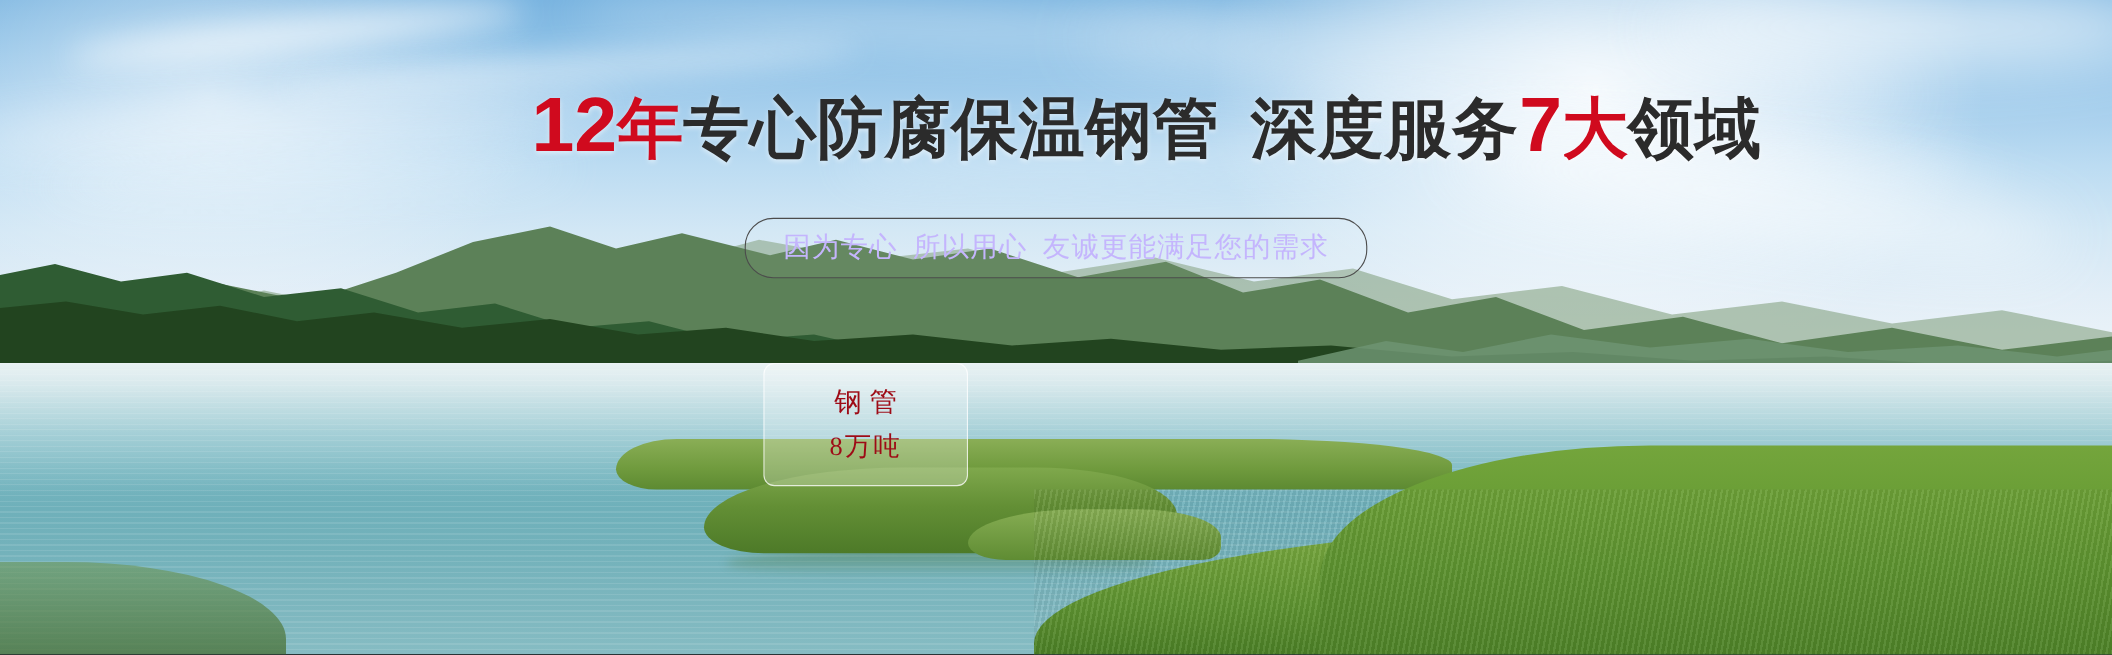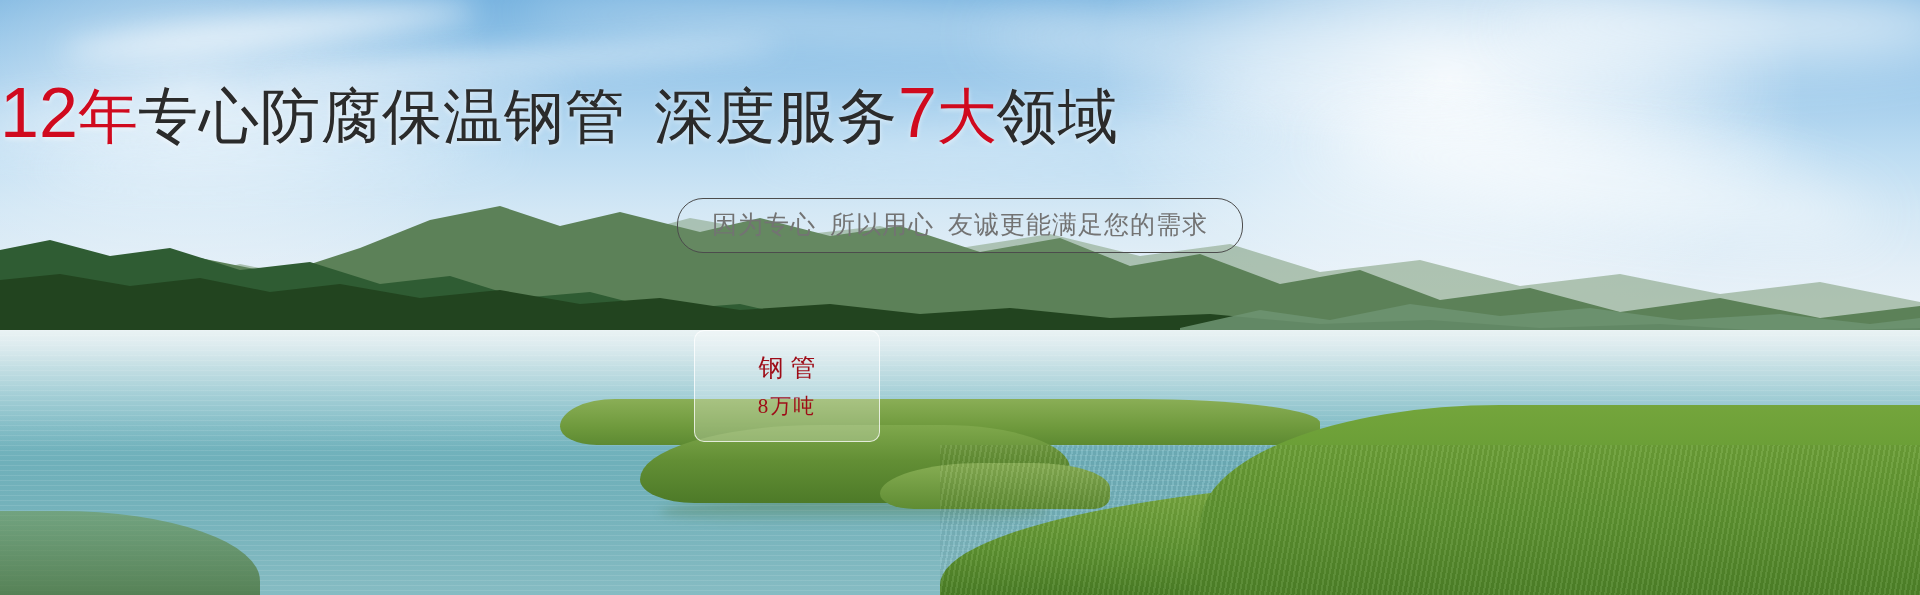--- a/index.html
+++ b/index.html
@@ -182,23 +182,23 @@
   .content {
     position: absolute;
     left: 0; top: 0;
     width: 1920px; height: 595px;
   }
 
   .headline {
     position: absolute;
     left: 0; top: 78px;
     width: 1602px;
-    text-align: left;
+    text-align: right;
     font-size: 60px;
-    font-weight: normal;
+    font-weight: bold;
     line-height: 1;
     letter-spacing: 1px;
     color: #2b2b2b;
     text-shadow: 0 2px 5px rgba(255,255,255,0.55);
     white-space: nowrap;
   }
   .headline .num {
     color: #d00a1e;
     font-size: 70px;
     letter-spacing: 0;
@@ -210,21 +210,21 @@
     left: 0; top: 198px;
     width: 1920px;
     text-align: center;
   }
   .subtitle {
     display: inline-block;
     border: 1px solid #4c4c4c;
     border-radius: 26px;
     padding: 9px 34px 11px 34px;
     font-size: 25px;
-    color: #737373;
+    color: #c4b5fd;
     letter-spacing: 1px;
     background: rgba(255,255,255,0.06);
     white-space: nowrap;
   }
   .subtitle .sp { display: inline-block; width: 14px; }
 
   .cards {
     position: absolute;
     left: 650px; top: 330px;
     width: 620px;
@@ -246,21 +246,21 @@
     color: #9e0b16;
   }
   .card-title {
     font-size: 25px;
     letter-spacing: 7px;
     text-indent: 7px;
     margin-bottom: 16px;
     line-height: 1;
   }
   .card-value {
-    font-size: 21px;
+    font-size: 24px;
     letter-spacing: 2px;
     line-height: 1;
     font-family: "Liberation Serif", "DejaVu Serif", serif;
   }
   .card-value sup {
     font-size: 0.6em;
     vertical-align: super;
   }
 </style>
 </head>

